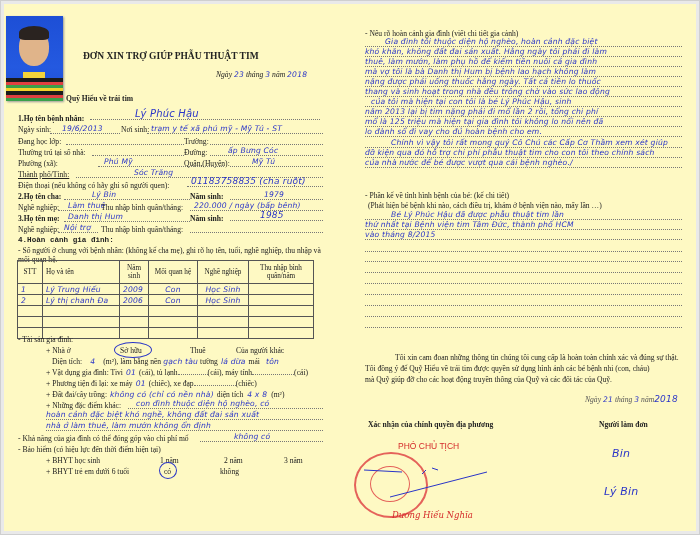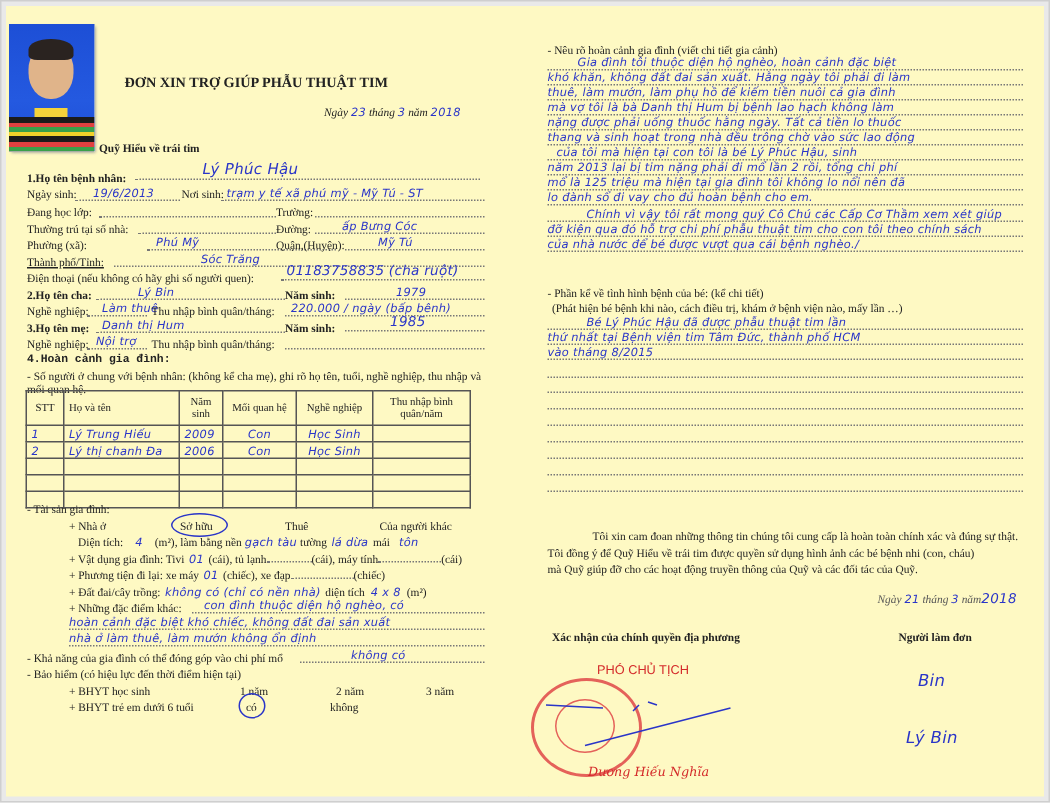--- a/index.html
+++ b/index.html
@@ -151,41 +151,41 @@
           <td></td>
         </tr>
   </tbody>
     </table>
 
   <div class="abs pr" style="left:14px;top:331px;">- Tài sản gia đình:</div>
   <div class="abs pr" style="left:42px;top:342px;">+ Nhà ở</div>
   <div class="abs pr" style="left:116px;top:342px;">Sở hữu</div>
   <div class="circle" style="left:110px;top:338px;width:36px;height:14px;"></div>
   <div class="abs pr" style="left:186px;top:342px;">Thuê</div>
-  <div class="abs pr" style="left:249px;top:342px;text-align:right;">Của người khác</div>
+  <div class="abs pr" style="left:232px;top:342px;text-align:right;">Của người khác</div>
 
   <div class="abs pr" style="left:48px;top:353px;">
     <span>Diện tích:</span><span class="hw" style="padding:0 8px">4</span><span>(m²), làm bằng nền</span><span class="hw" style="padding:0 2px">gạch tàu</span><span>tường</span><span class="hw" style="padding:0 3px">lá dừa</span><span>mái</span><span class="hw" style="padding:0 6px">tôn</span>
   </div>
 
   <div class="abs pr" style="left:42px;top:364px;">
     <span>+ Vật dụng gia đình: Tivi</span><span class="hw" style="padding:0 3px">01</span><span>(cái), tủ lạnh</span><span style="display:inline-block;width:30px;border-bottom:1px dotted #777"></span><span>(cái), máy tính</span><span style="display:inline-block;width:42px;border-bottom:1px dotted #777"></span><span>(cái)</span>
   </div>
 
   <div class="abs pr" style="left:42px;top:375px;">
     <span>+ Phương tiện đi lại: xe máy</span><span class="hw" style="padding:0 3px">01</span><span>(chiếc), xe đạp</span><span style="display:inline-block;width:42px;border-bottom:1px dotted #777"></span><span>(chiếc)</span>
   </div>
 
   <div class="abs pr" style="left:42px;top:386px;">
     <span>+ Đất đai/cây trồng:</span><span class="hw" style="padding:0 3px">không có (chỉ có nền nhà)</span><span>diện tích</span><span class="hw" style="padding:0 4px">4 x 8</span><span>(m²)</span>
   </div>
 
   <div class="abs pr" style="left:42px;top:397px;">+ Những đặc điểm khác:</div>
   <div class="abs hw dots" style="left:124px;top:395px;width:195px;padding-left:8px;box-sizing:border-box;">con đình thuộc diện hộ nghèo, có</div>
-  <div class="abs hw dots" style="left:42px;top:406px;width:277px;">hoàn cảnh đặc biệt khó chiếc, không đất đai sản xuất</div>
+  <div class="abs hw dots" style="left:42px;top:406px;width:277px;">hoàn cảnh đặc biệt khó nghề, không đất đai sản xuất</div>
   <div class="abs pr" style="left:14px;top:430px;">- Khả năng của gia đình có thể đóng góp vào chi phí mổ</div>
 
   <div class="abs hw dots" style="left:42px;top:417px;width:277px;">nhà ở làm thuê, làm mướn không ổn định</div>
   <div class="abs hw dots" style="left:196px;top:428px;width:123px;padding-left:34px;box-sizing:border-box;">không có</div>
 
   <div class="abs pr" style="left:14px;top:441px;">- Bảo hiểm (có hiệu lực đến thời điểm hiện tại)</div>
   <div class="abs pr" style="left:42px;top:452px;">+ BHYT học sinh</div>
   <div class="abs pr" style="left:156px;top:452px;">1 năm</div>
   <div class="abs pr" style="left:220px;top:452px;">2 năm</div>
   <div class="abs pr" style="left:280px;top:452px;">3 năm</div>

